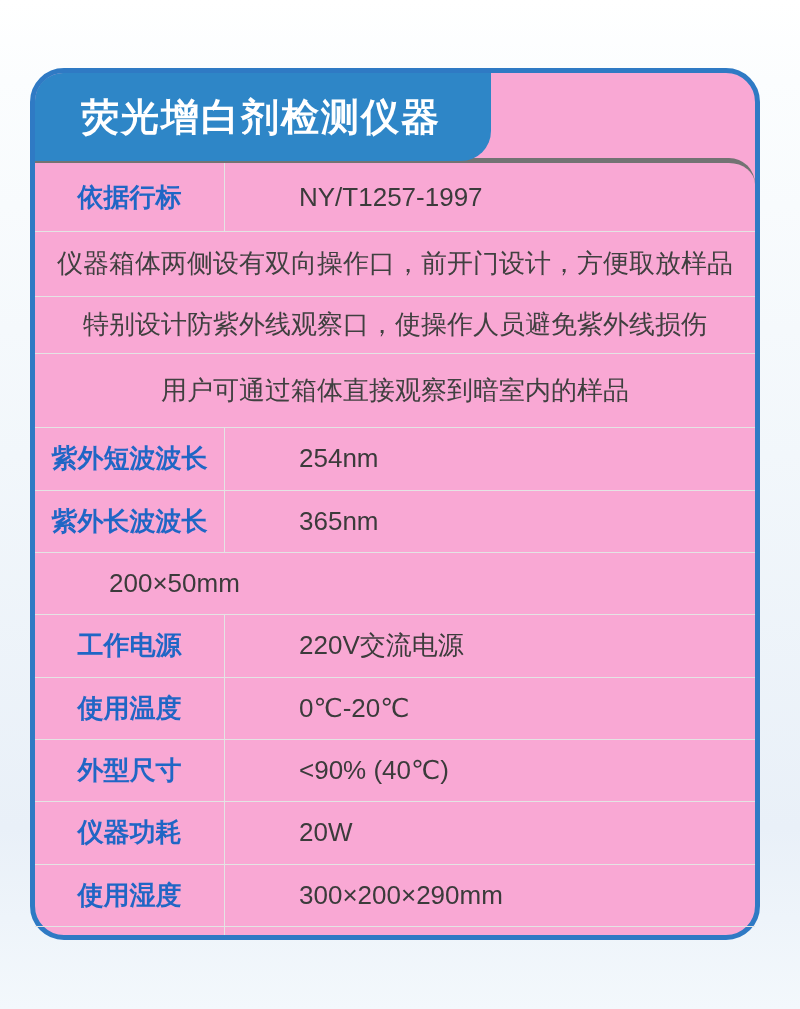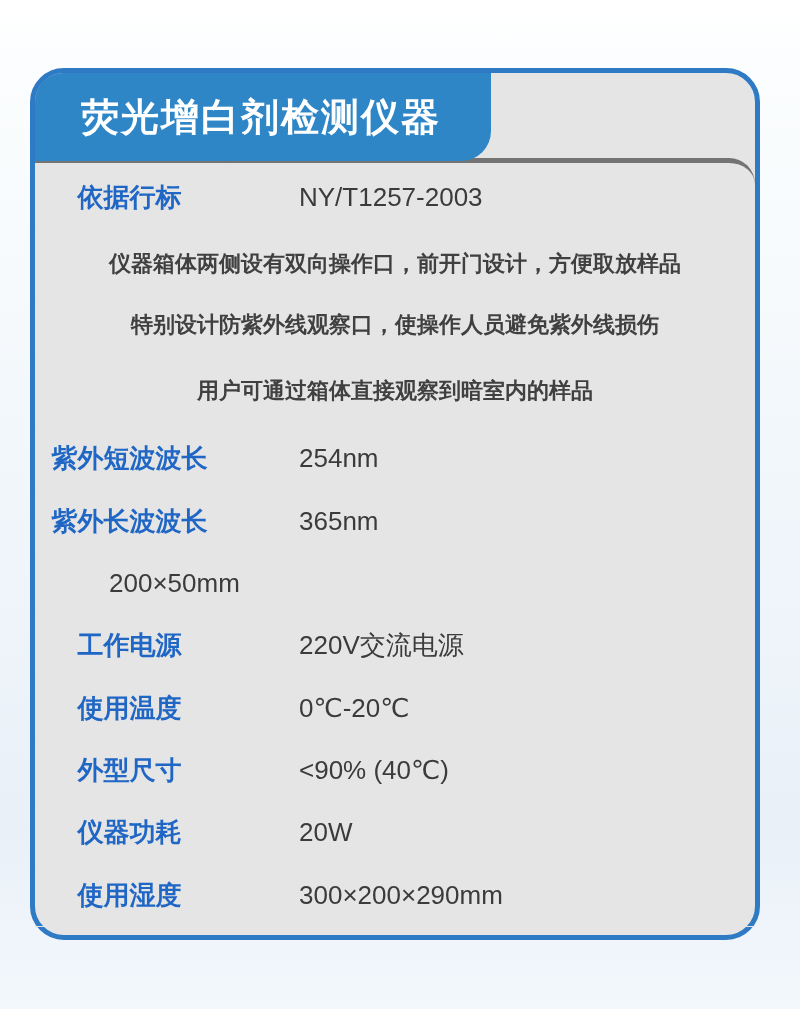--- a/index.html
+++ b/index.html
@@ -4,21 +4,21 @@
 <style>
   html,body{margin:0;padding:0;}
   body{
     width:800px;height:1009px;position:relative;overflow:hidden;
     font-family:"Liberation Sans","DejaVu Sans",sans-serif;
     background:linear-gradient(180deg,#ffffff 0%,#fbfdfe 8%,#f2f7fb 45%,#e9f0f8 82%,#f3f8fc 100%);
   }
   .card{
     position:absolute;left:30px;top:68px;width:730px;height:872px;
     box-sizing:border-box;border:5px solid #2f7ac4;border-radius:34px;
-    background:#e5e5e5;
+    background:#f9a8d4;
   }
   .header-band{
     position:absolute;top:0;left:0;width:456px;height:88px;z-index:2;
     background:#2e86c7;
     border-top-left-radius:28px;border-bottom-right-radius:30px;
     display:flex;align-items:center;
   }
   .page-title{
     color:#ffffff;font-size:38px;font-weight:700;letter-spacing:2px;
     padding-left:46px;white-space:nowrap;
@@ -39,34 +39,34 @@
     width:190px;box-sizing:border-box;border-right:1px solid #e4e4e4;
     display:flex;align-items:center;justify-content:center;
     color:#2066c5;font-size:26px;font-weight:600;white-space:nowrap;
   }
   .cell-value{
     flex:1;display:flex;align-items:center;padding-left:74px;
     color:#3b3b3b;font-size:26px;font-weight:500;white-space:nowrap;
   }
   .row.full{align-items:center;justify-content:center;}
   .full-text{
-    color:#404040;font-size:22px;font-weight:700;text-align:center;white-space:nowrap;
+    color:#404040;font-size:26px;font-weight:400;text-align:center;white-space:nowrap;
   }
 </style>
 </head>
 <body>
 
 <div class="card">
   <div class="header-band">
     <div class="page-title">荧光增白剂检测仪器</div>
   </div>
   <div class="spec-table">
       <div class="row spec">
         <div class="cell-label">依据行标</div>
-        <div class="cell-value">NY/T1257-2003</div>
+        <div class="cell-value">NY/T1257-1997</div>
       </div>
       <div class="row full">
         <div class="full-text">仪器箱体两侧设有双向操作口，前开门设计，方便取放样品</div>
       </div>
       <div class="row full">
         <div class="full-text">特别设计防紫外线观察口，使操作人员避免紫外线损伤</div>
       </div>
       <div class="row full">
         <div class="full-text">用户可通过箱体直接观察到暗室内的样品</div>
       </div>

